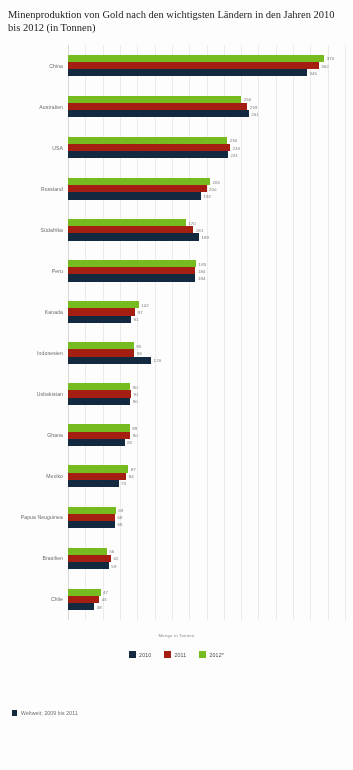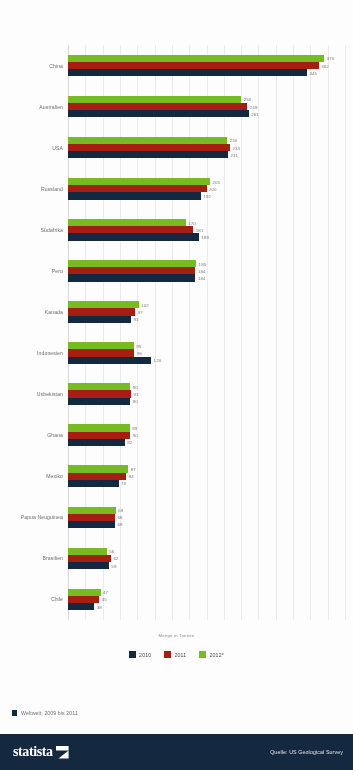--- a/index.html
+++ b/index.html
@@ -101,20 +101,21 @@
   .source{
     margin-left:auto;margin-right:10px;
     color:#dfe4e9;font-size:5.3px;letter-spacing:.1px;
   }
 </style>
 </head>
 <body>
 
 <div class="page">
 
+  <div class="title">Minenproduktion von Gold nach den wichtigsten Ländern in den Jahren 2010 bis 2012 (in Tonnen)</div>
 
   <div class="chart">
     <div class="plot">
       <div class="gridlines">
           <div class="gridline" style="left: 0px;"></div>
           <div class="gridline" style="left: 17.3125px;"></div>
           <div class="gridline" style="left: 34.625px;"></div>
           <div class="gridline" style="left: 51.9375px;"></div>
           <div class="gridline" style="left: 69.25px;"></div>
           <div class="gridline" style="left: 86.5625px;"></div>
@@ -387,21 +388,14 @@
           <span class="legend-label">2012*</span>
         </div>
       </div>
   </div>
 
   <div class="note">
     <span class="note-icon"></span>
     <span class="note-text">Weltweit; 2009 bis 2011</span>
   </div>
 
-  <div class="footer">
-    <div class="brand">
-      <span class="brand-text">statista</span>
-      <span class="brand-mark"></span>
-    </div>
-    <div class="source">Quelle: US Geological Survey</div>
-  </div>
 
 </div>
 
 </body></html>

